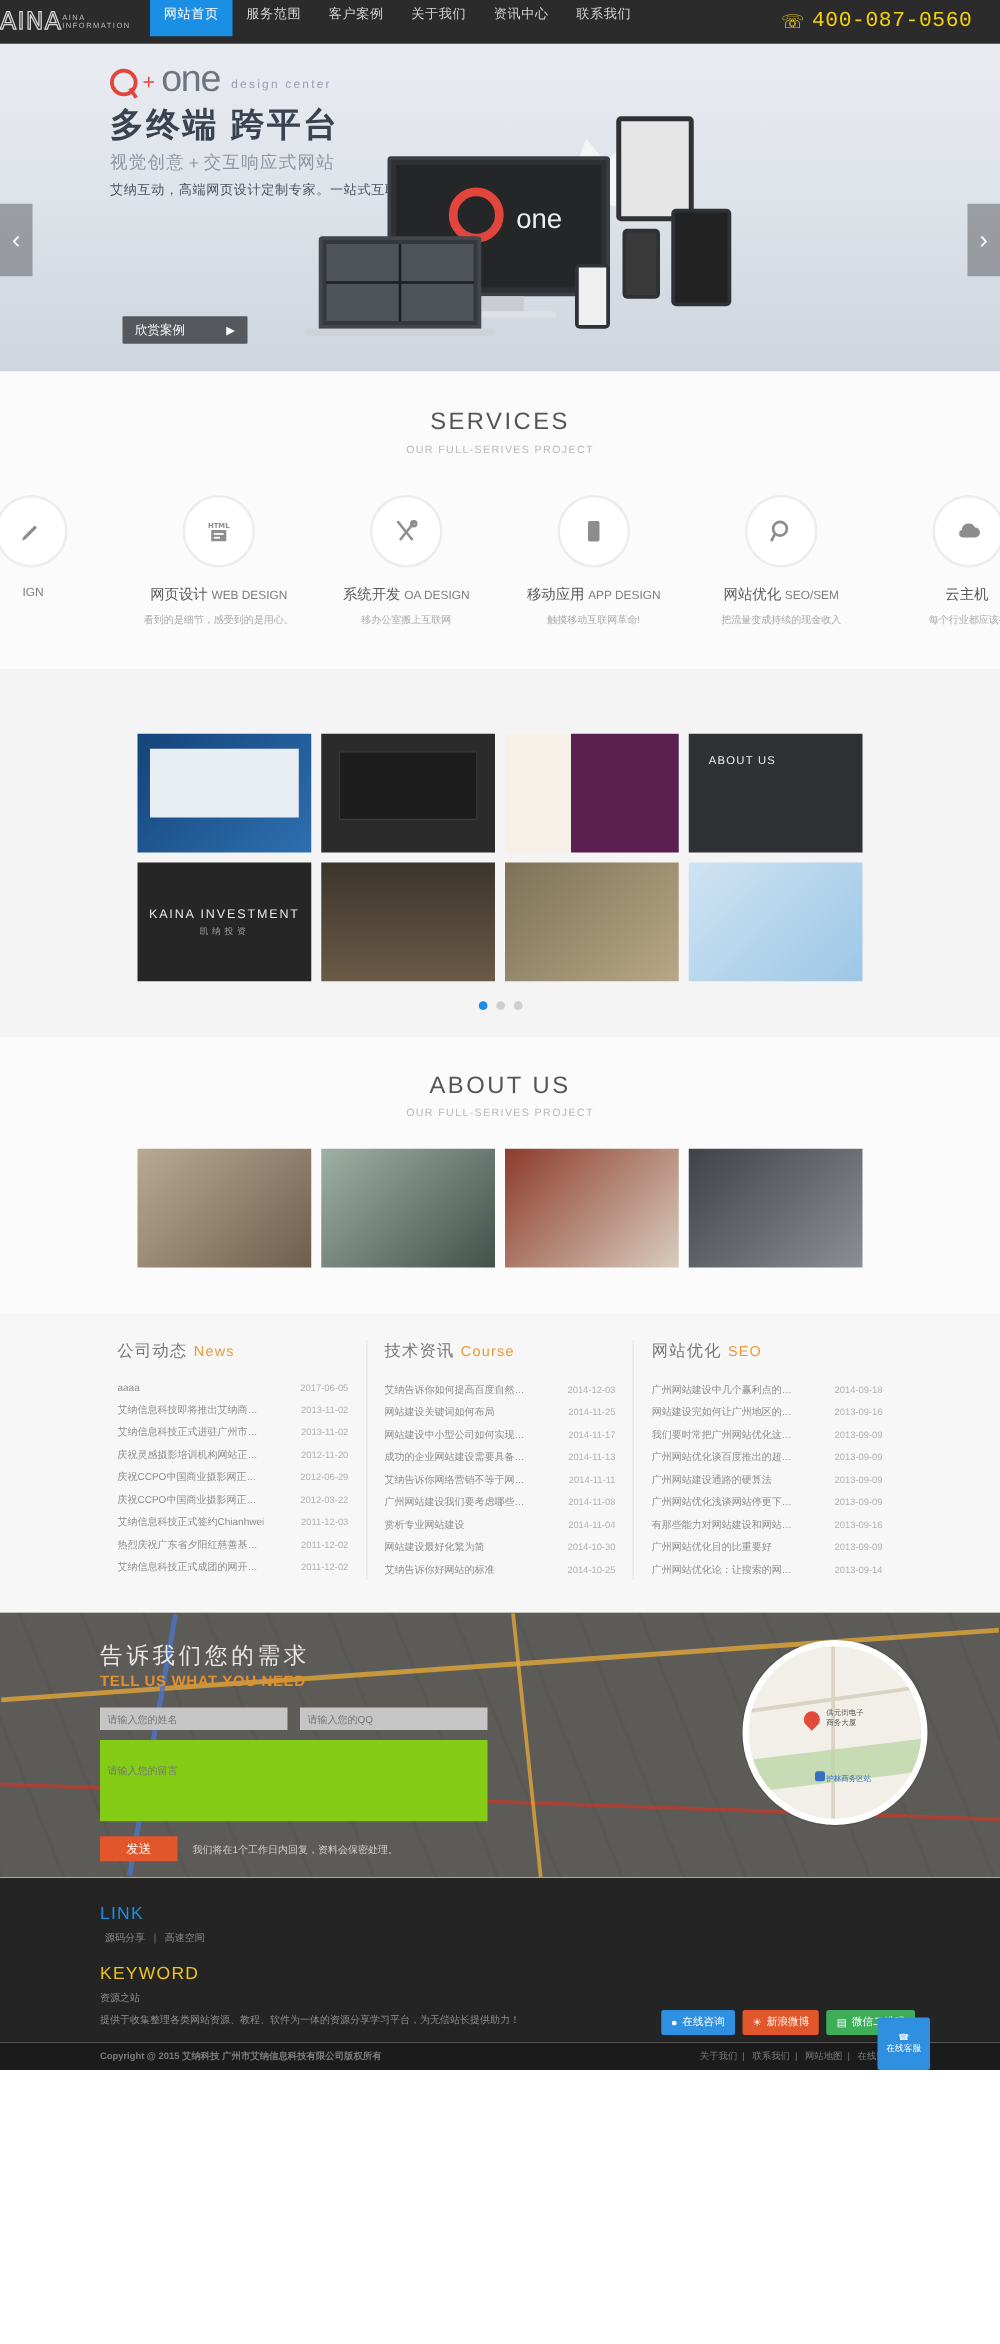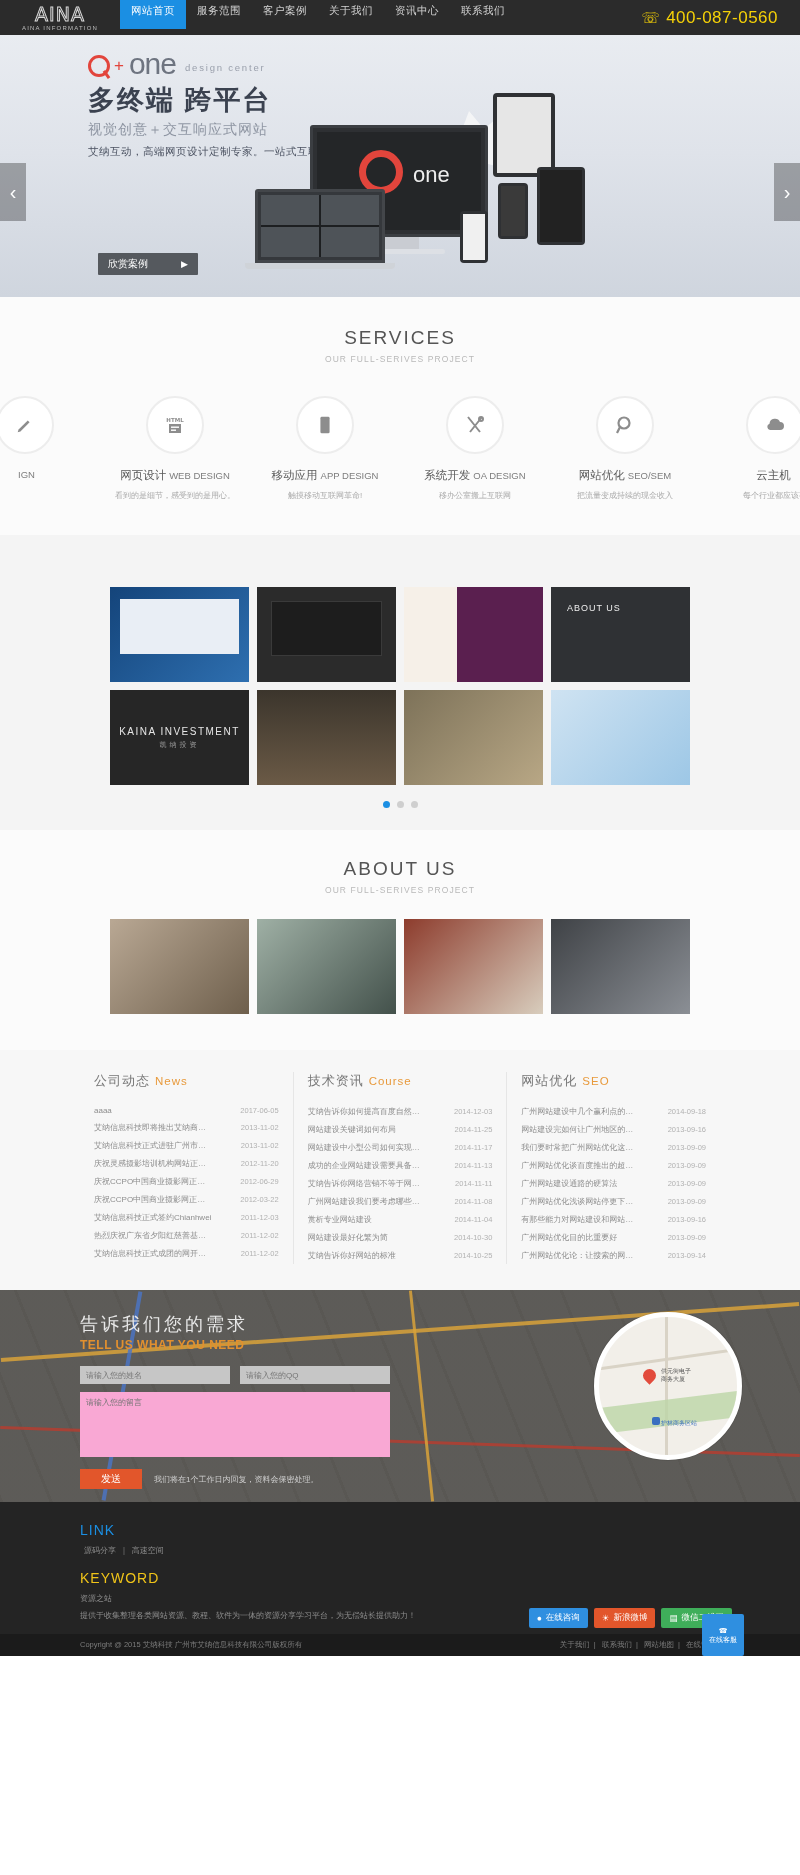--- a/index.html
+++ b/index.html
@@ -11,37 +11,37 @@
     font-size: 12px;
     -webkit-font-smoothing: antialiased;
   }
   .page { width: 800px; position: relative; overflow: hidden; }
 
   
   .header {
     height: 35px; background: #2b2b2b; display: flex; align-items: center;
     position: relative; z-index: 50;
   }
-  .logo-wrap { width: 120px; display:flex; flex-direction:column; align-items:center; justify-content:center; }
+  .logo-wrap { width: 120px; display:flex; align-items:center; justify-content:center; }
   .logo-mark {
     font-family: "DejaVu Sans", sans-serif; font-size: 19px; letter-spacing: 1px;
     color: #2b2b2b; -webkit-text-stroke: 0px; font-weight: 400; line-height: 19px;
     text-shadow: none;
     color: transparent; -webkit-text-stroke: 1px #d8d8d8;
   }
   .logo-sub { font-size: 6px; color: #bdbdbd; letter-spacing: 1.2px; margin-top: 1px; }
   .nav { display: flex; height: 48px; }
   .nav-item {
     width: 66px; height: 35px; display: flex; align-items: center; justify-content: center;
     color: #d4d4d4; font-size: 10.5px; letter-spacing: .5px; cursor: pointer;
   }
   .nav-item.active { background: #1b8fe3; color: #fff; }
   .phone { margin-left: auto; display: flex; align-items: center; gap: 6px; padding-right: 22px; }
   .phone-icon { color: #f5d107; font-size: 15px; line-height: 1; }
-  .phone-num { color: #f5d107; font-family: Liberation Sans, sans-serif; font-size: 17px; letter-spacing: .5px; text-align: center; }
+  .phone-num { color: #f5d107; font-family: Liberation Mono, monospace; font-size: 17px; letter-spacing: .5px; text-align: center; }
 
   
   .banner {
     height: 262px; position: relative; overflow: hidden;
     background: linear-gradient(180deg,#e9ecf1 0%, #dfe3ea 45%, #cfd5de 100%);
   }
   .banner-inner { width: 800px; height: 262px; position: relative; margin: 0 auto; }
   .b-headline { position: absolute; left: 88px; top: 16px; }
   .b-logo { display:flex; align-items:flex-end; gap:4px; }
   .b-logo-o {
@@ -156,21 +156,21 @@
      repeating-linear-gradient(68deg,#d9d2c4 0 3px,#e6e0d4 3px 46px),
      repeating-linear-gradient(-22deg,#d9d2c4 0 3px,#efe9dd 3px 54px);}
   .road{position:absolute;background:#d8a23a;opacity:.85;}
   .road.blue{background:#4b76c8;opacity:.8;}
   .road.red{background:#c0392b;opacity:.75;}
   .contact-inner{position:relative;width:640px;margin:0 auto;padding-top:22px;}
   .c-h1{font-size:18px;color:#e8e8e8;letter-spacing:3px;}
   .c-h2{font-size:12px;color:#e2902f;letter-spacing:.5px;font-weight:bold;margin-top:2px;}
   .form-row{display:flex;gap:10px;margin-top:14px;}
   .inp{height:18px;background:#c6c6c6;border:none;font-size:8px;color:#4a4a4a;padding:0 6px;width:150px;font-family:inherit;}
-  .ta{margin-top:8px;width:310px;height:65px;background:#f9a8d4;border:none;font-size:8px;color:#4a4a4a;padding:5px 6px;font-family:inherit;resize:none;}
+  .ta{margin-top:8px;width:310px;height:65px;background:#84cc16;border:none;font-size:8px;color:#4a4a4a;padding:19px 6px;font-family:inherit;resize:none;}
   .send-row{display:flex;align-items:center;gap:12px;margin-top:9px;}
   .send-btn{width:62px;height:20px;background:#e2562b;color:#fff;border:none;font-size:10px;cursor:pointer;font-family:inherit;}
   .send-note{font-size:8px;color:#cfcfcf;}
   .map-circle{
     position:absolute;right:58px;top:22px;width:148px;height:148px;border-radius:50%;
     background:#f2efe9;border:5px solid #fff;overflow:hidden;box-shadow:0 0 0 1px rgba(0,0,0,.08);
   }
   .mc-road{position:absolute;background:#d9d3c6;}
   .mc-green{position:absolute;left:0;top:82px;width:148px;height:26px;background:#bcd6a6;opacity:.8;transform:rotate(-7deg);}
   .mc-pin{position:absolute;left:44px;top:52px;width:13px;height:13px;border-radius:50% 50% 50% 0;background:#e24b3c;transform:rotate(-45deg);}
@@ -187,21 +187,21 @@
   .f-kw-h { color:#f0c419; font-size: 14px; letter-spacing:1px; margin-top: 14px; }
   .f-kw { font-size: 8px; color:#8d8d8d; margin-top: 7px; }
   .f-desc { font-size: 8px; color:#8d8d8d; margin-top: 5px; line-height: 13px; }
   .chatbar { position:absolute; right: -12px; bottom: -6px; display:flex; gap:6px; }
   .chatbtn { display:flex;align-items:center;gap:4px;color:#fff;font-size:8.5px;padding:4px 8px;border-radius:2px;cursor:pointer; }
   .cb-blue{background:#2f8fe0;} .cb-red{background:#e2562b;} .cb-green{background:#3fae5a;}
   .qr-float{position:absolute;right:-24px;bottom:-34px;width:42px;height:42px;background:#2f8fe0;color:#fff;font-size:7px;display:flex;flex-direction:column;align-items:center;justify-content:center;line-height:9px;border-radius:2px;cursor:pointer;}
 
   .copy { background:#1b1b1b; height: 22px; display:flex; align-items:center; }
   .copy-inner{width:640px;margin:0 auto;display:flex;justify-content:space-between;align-items:center;}
-  .copy-l{font-size:7.5px;color:#7c7c7c;}
+  .copy-l{font-size:7.5px;color:#7c7c7c;font-weight:bold;}
   .copy-r{font-size:7.5px;color:#7c7c7c;}
   .copy-r span{margin:0 4px;cursor:pointer;}
 </style>
 </head>
 <body>
 
 <div class="page">
 
   <div class="header">
     <div class="logo-wrap">
@@ -303,37 +303,37 @@
               <rect x="8" y="13.5" width="8" height="1.4" fill="#fff"></rect>
               <rect x="8" y="16.5" width="5" height="1.4" fill="#fff"></rect>
             </svg>
         </div>
         <div class="svc-name"><span>网页设计</span><em>WEB DESIGN</em></div>
         <div class="svc-desc">看到的是细节，感受到的是用心。</div>
       </div>
 
       <div class="svc">
         <div class="svc-circle">
-          <svg width="22" height="22" viewBox="0 0 24 24" fill="#8d8d8d">
-              <rect x="7" y="3" width="10" height="18" rx="1.5"></rect>
-            </svg>
-        </div>
-        <div class="svc-name"><span>移动应用</span><em>APP DESIGN</em></div>
-        <div class="svc-desc">触摸移动互联网革命!</div>
-      </div>
-
-      <div class="svc">
-        <div class="svc-circle">
           <svg width="24" height="24" viewBox="0 0 24 24" stroke="#8d8d8d" stroke-width="2" fill="none">
               <path d="M5 4l12 15M19 4L7 19"></path>
               <circle cx="18" cy="6" r="2"></circle>
             </svg>
         </div>
         <div class="svc-name"><span>系统开发</span><em>OA DESIGN</em></div>
         <div class="svc-desc">移办公室搬上互联网</div>
+      </div>
+
+      <div class="svc">
+        <div class="svc-circle">
+          <svg width="22" height="22" viewBox="0 0 24 24" fill="#8d8d8d">
+              <rect x="7" y="3" width="10" height="18" rx="1.5"></rect>
+            </svg>
+        </div>
+        <div class="svc-name"><span>移动应用</span><em>APP DESIGN</em></div>
+        <div class="svc-desc">触摸移动互联网革命!</div>
       </div>
 
       <div class="svc">
         <div class="svc-circle">
           <svg width="24" height="24" viewBox="0 0 24 24" stroke="#8d8d8d" stroke-width="2.2" fill="none">
               <circle cx="11" cy="10" r="5.5"></circle>
               <path d="M7 14l-3 6"></path>
             </svg>
         </div>
         <div class="svc-name"><span>网站优化</span><em>SEO/SEM</em></div>

